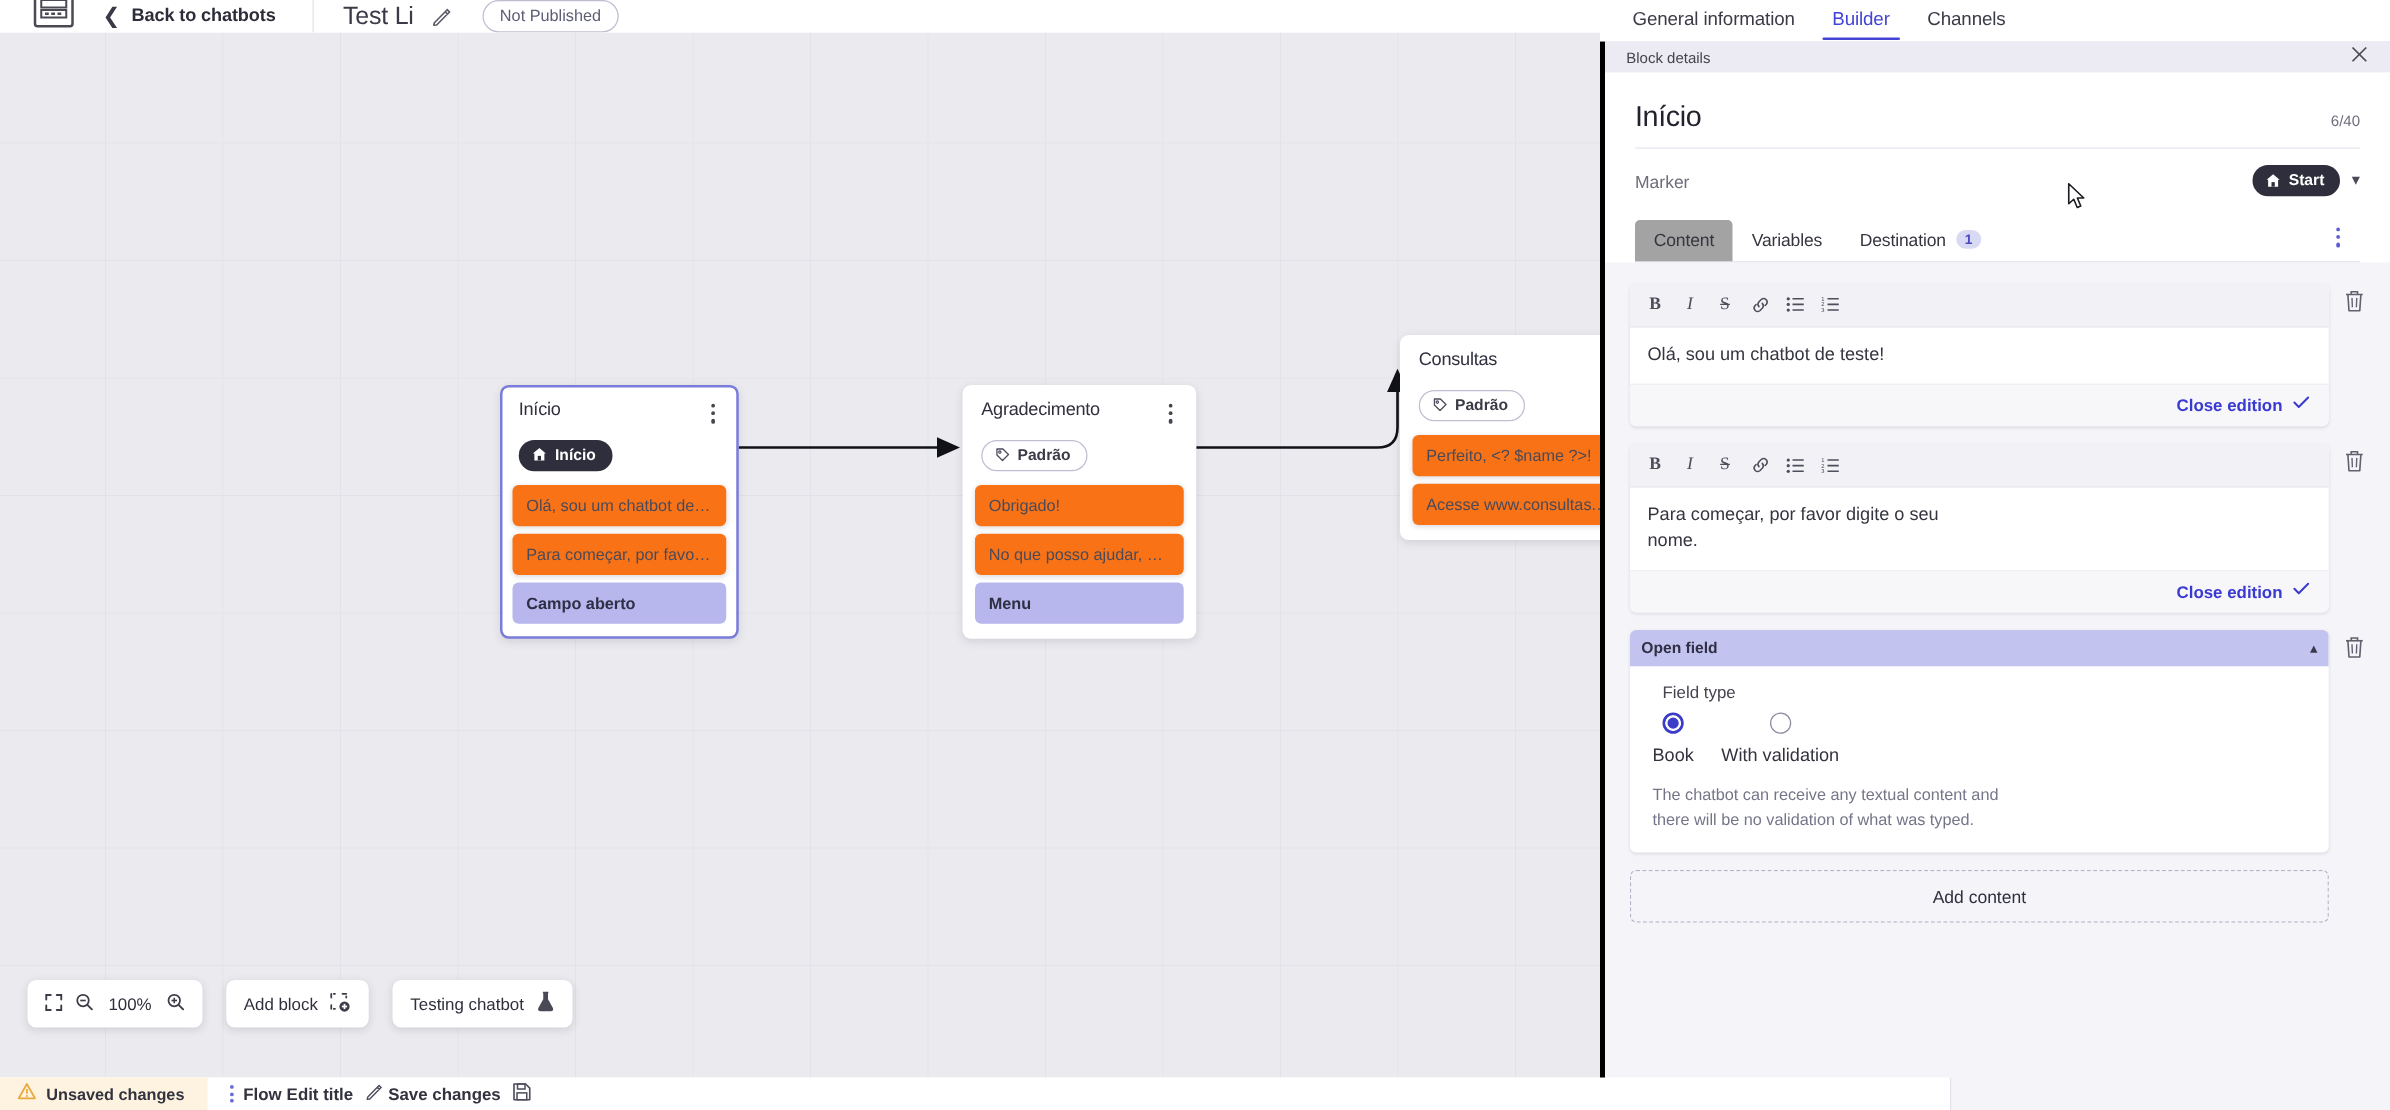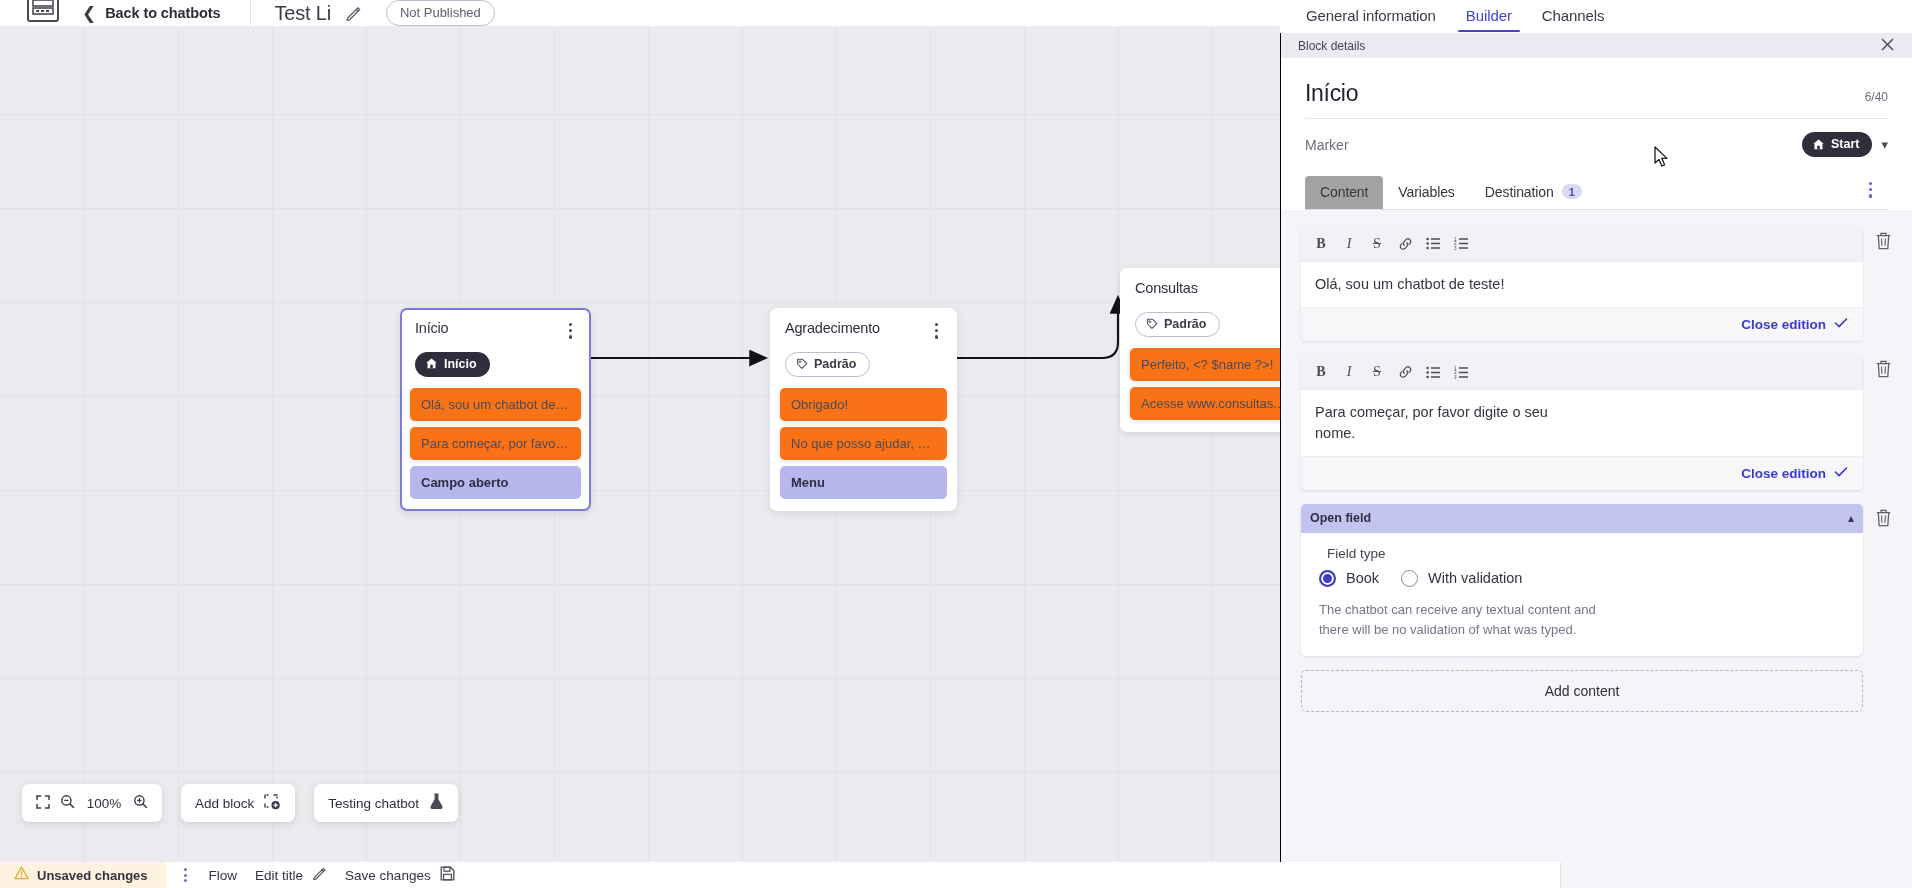--- a/index.html
+++ b/index.html
@@ -134,29 +134,29 @@
     background: #fff; display: flex; align-items: center; z-index: 40;
   }
   .unsaved {
     background: #fdf3e0; height: 26px; display: flex; align-items: center;
     gap: 8px; padding: 0 18px 0 14px;
   }
   .unsaved-label { font-size: 13px; color: #33333f; font-weight: 600; }
   .sb-kebab { margin-left: 14px; display: flex; flex-direction: column; gap: 2.5px; cursor: pointer; padding: 4px; }
   .sb-kebab i { width: 3px; height: 3px; border-radius: 50%; background: #6a6ad6; display:block; }
   .sb-item {
-    margin-left: 18px; font-size: 13.5px; color: #33333f; font-weight: 400;
+    margin-left: 4px; font-size: 13.5px; color: #33333f; font-weight: 700;
     display: flex; align-items: center; gap: 9px; cursor: pointer;
   }
   .sb-divider { position: absolute; right: 0; top: 0; width: 1px; height: 26px; background: #e1e1e9; }
 
   
   .panel {
     position: absolute; top: 33px; right: 0; width: 632px; height: 855px;
-    background: #f5f5f9; border-left: 1px solid #000000;
+    background: #f5f5f9; border-left: 4px solid #000000;
     display: flex; flex-direction: column;
   }
   .panel-strip {
     height: 25px; background: #eceaf2; display: flex; align-items: center;
     justify-content: space-between; padding: 0 17px 0 17px;
   }
   .panel-strip-label { font-size: 12px; color: #44444f; }
   .close-x { cursor: pointer; line-height: 1; }
   .panel-body { background: #fff; flex: 1; display: flex; flex-direction: column; }
 
@@ -227,21 +227,21 @@
   }
   .of-head {
     background: #c3c3ef; display: flex; align-items: center;
     justify-content: space-between; padding: 7px 9px 8px;
   }
   .of-title { font-size: 12.5px; font-weight: 700; color: #2f2f45; }
   .of-chev { color: #38384a; font-size: 12px; font-family: "DejaVu Sans", sans-serif; }
   .of-body { padding: 13px 16px 17px 18px; }
   .of-label { font-size: 13.5px; color: #44444f; margin-bottom: 9px; padding-left: 8px; }
   .radios { display: flex; align-items: center; gap: 22px; }
-  .radio-item { display: flex; align-items: flex-start; gap: 10px; cursor: pointer; }
+  .radio-item { display: flex; align-items: center; gap: 10px; cursor: pointer; flex-direction: column; }
   .radio {
     width: 17px; height: 17px; border-radius: 50%; border: 1.5px solid #8b8b9d;
     background: #fff; display: block; flex: none;
   }
   .radio.on {
     border: 2px solid #3c3cc9; background: #3c3cc9;
     box-shadow: inset 0 0 0 2px #fff;
   }
   .radio-label { font-size: 14.5px; color: #33333f; }
   .of-desc {

